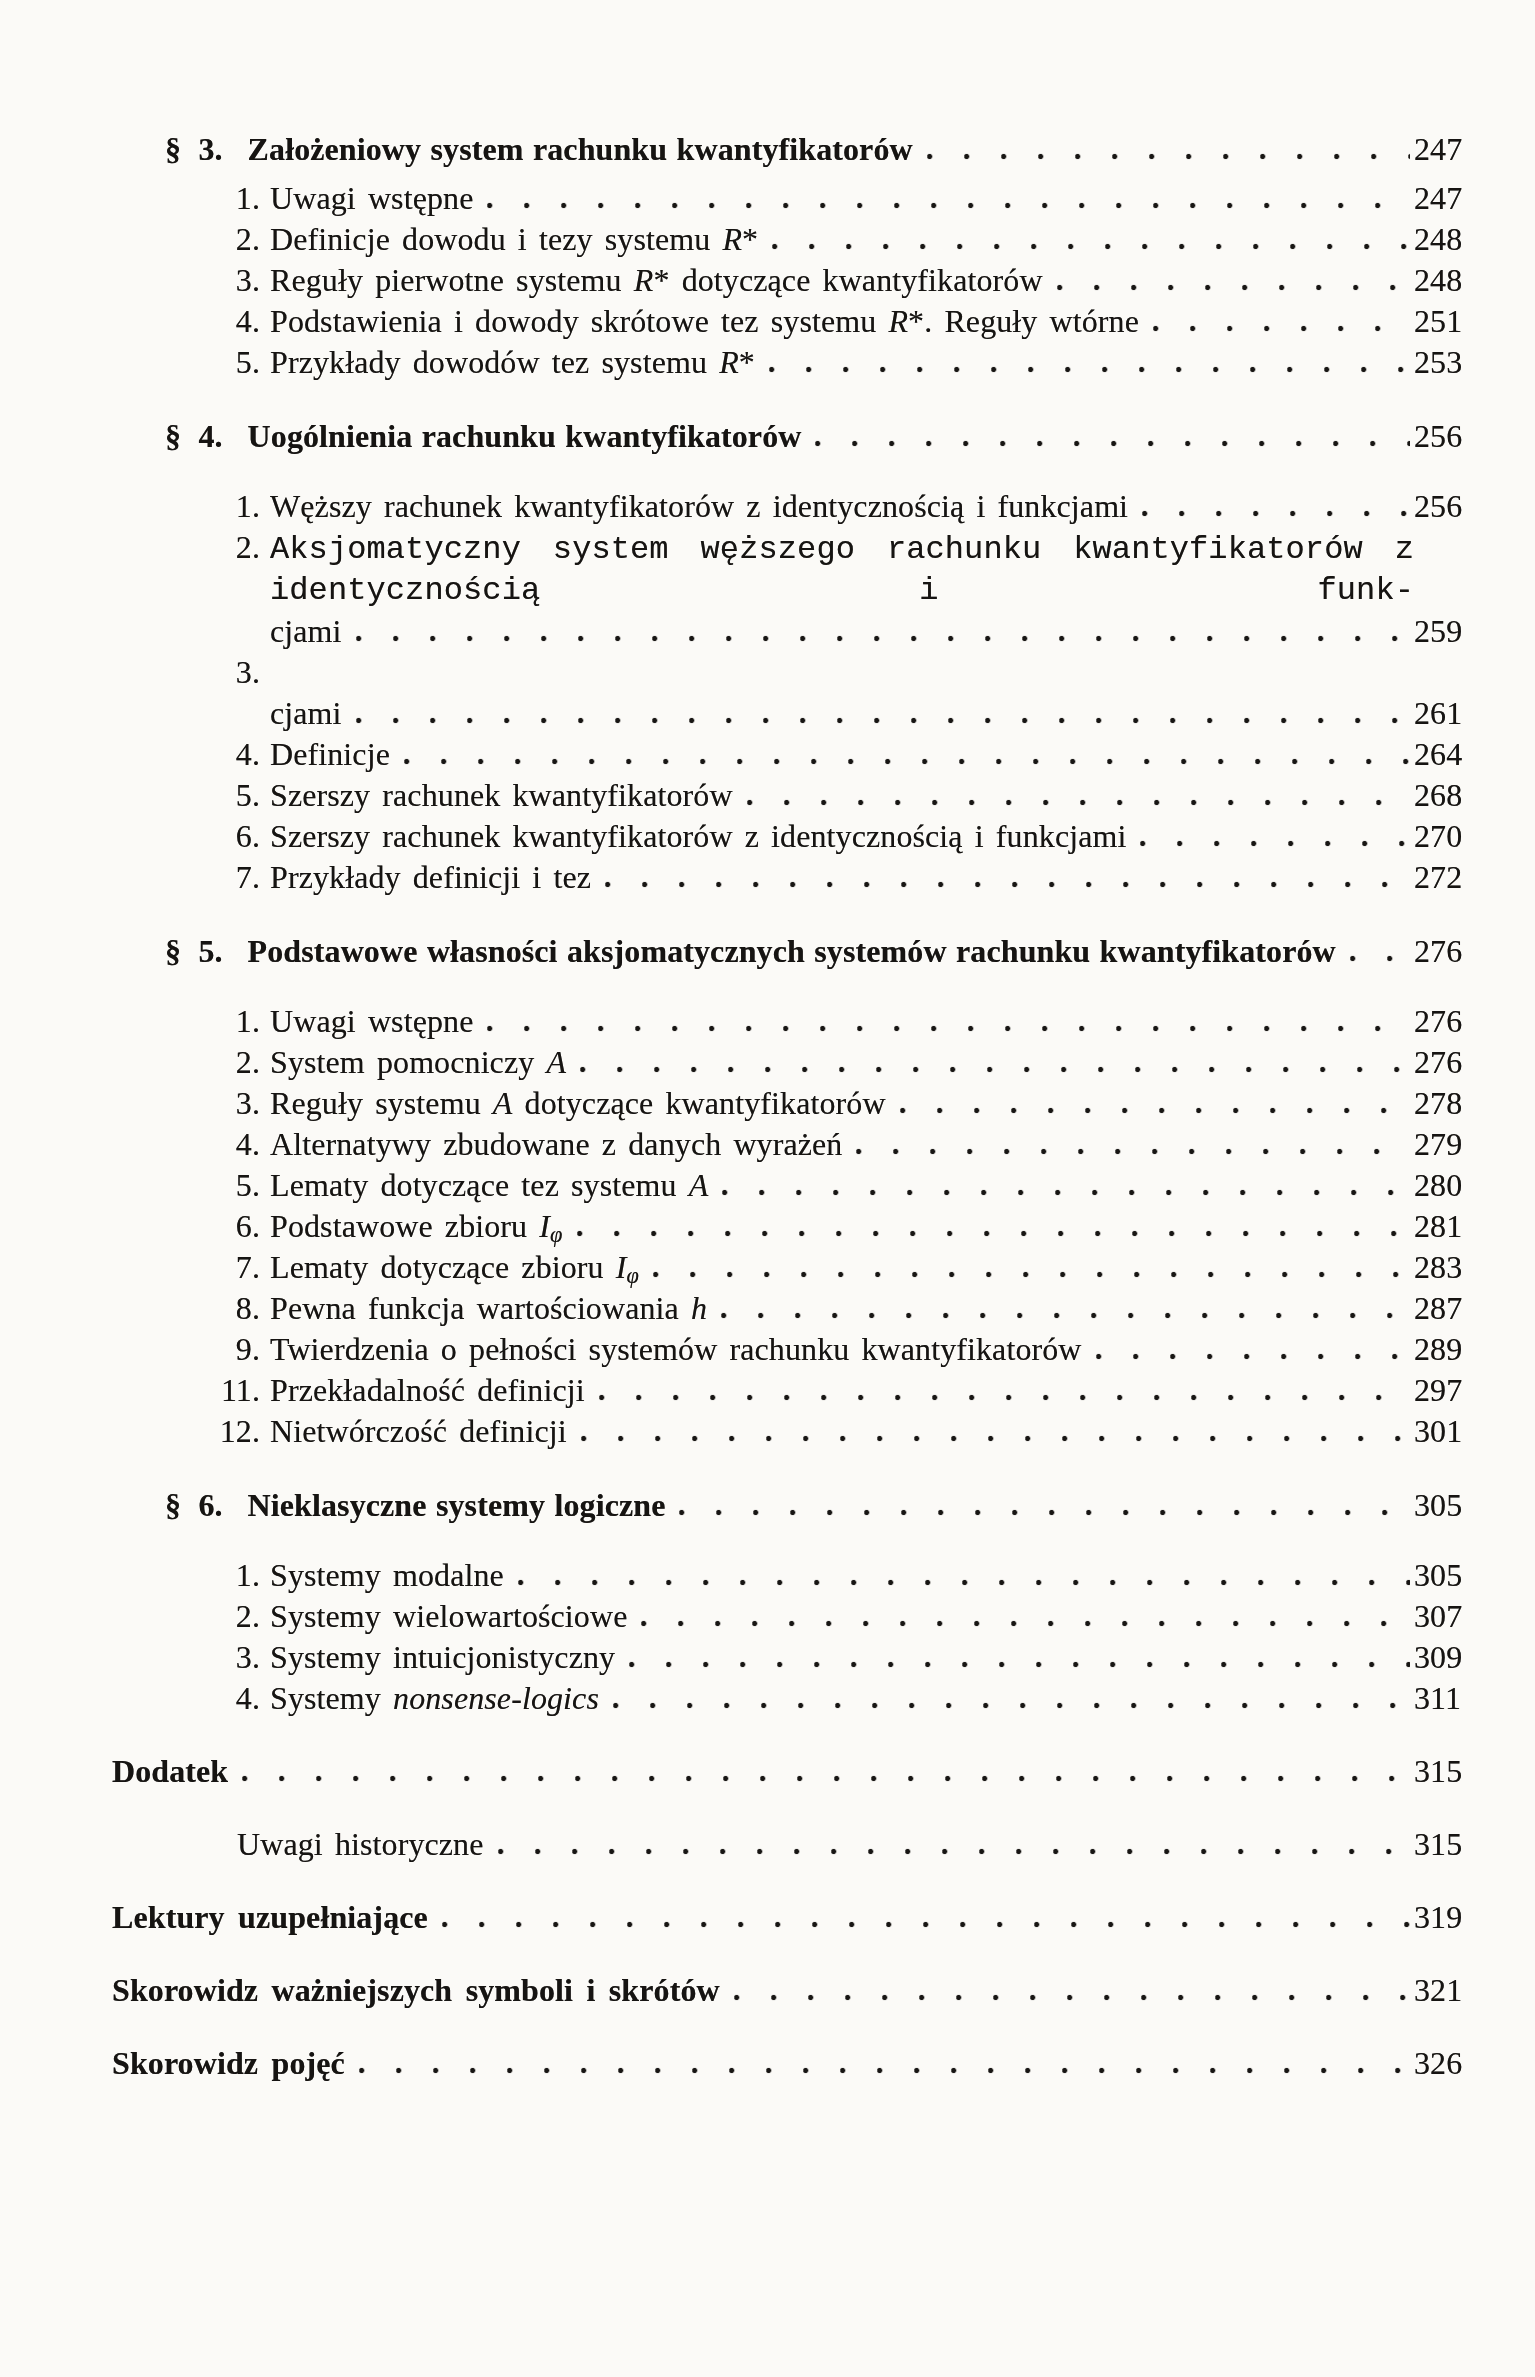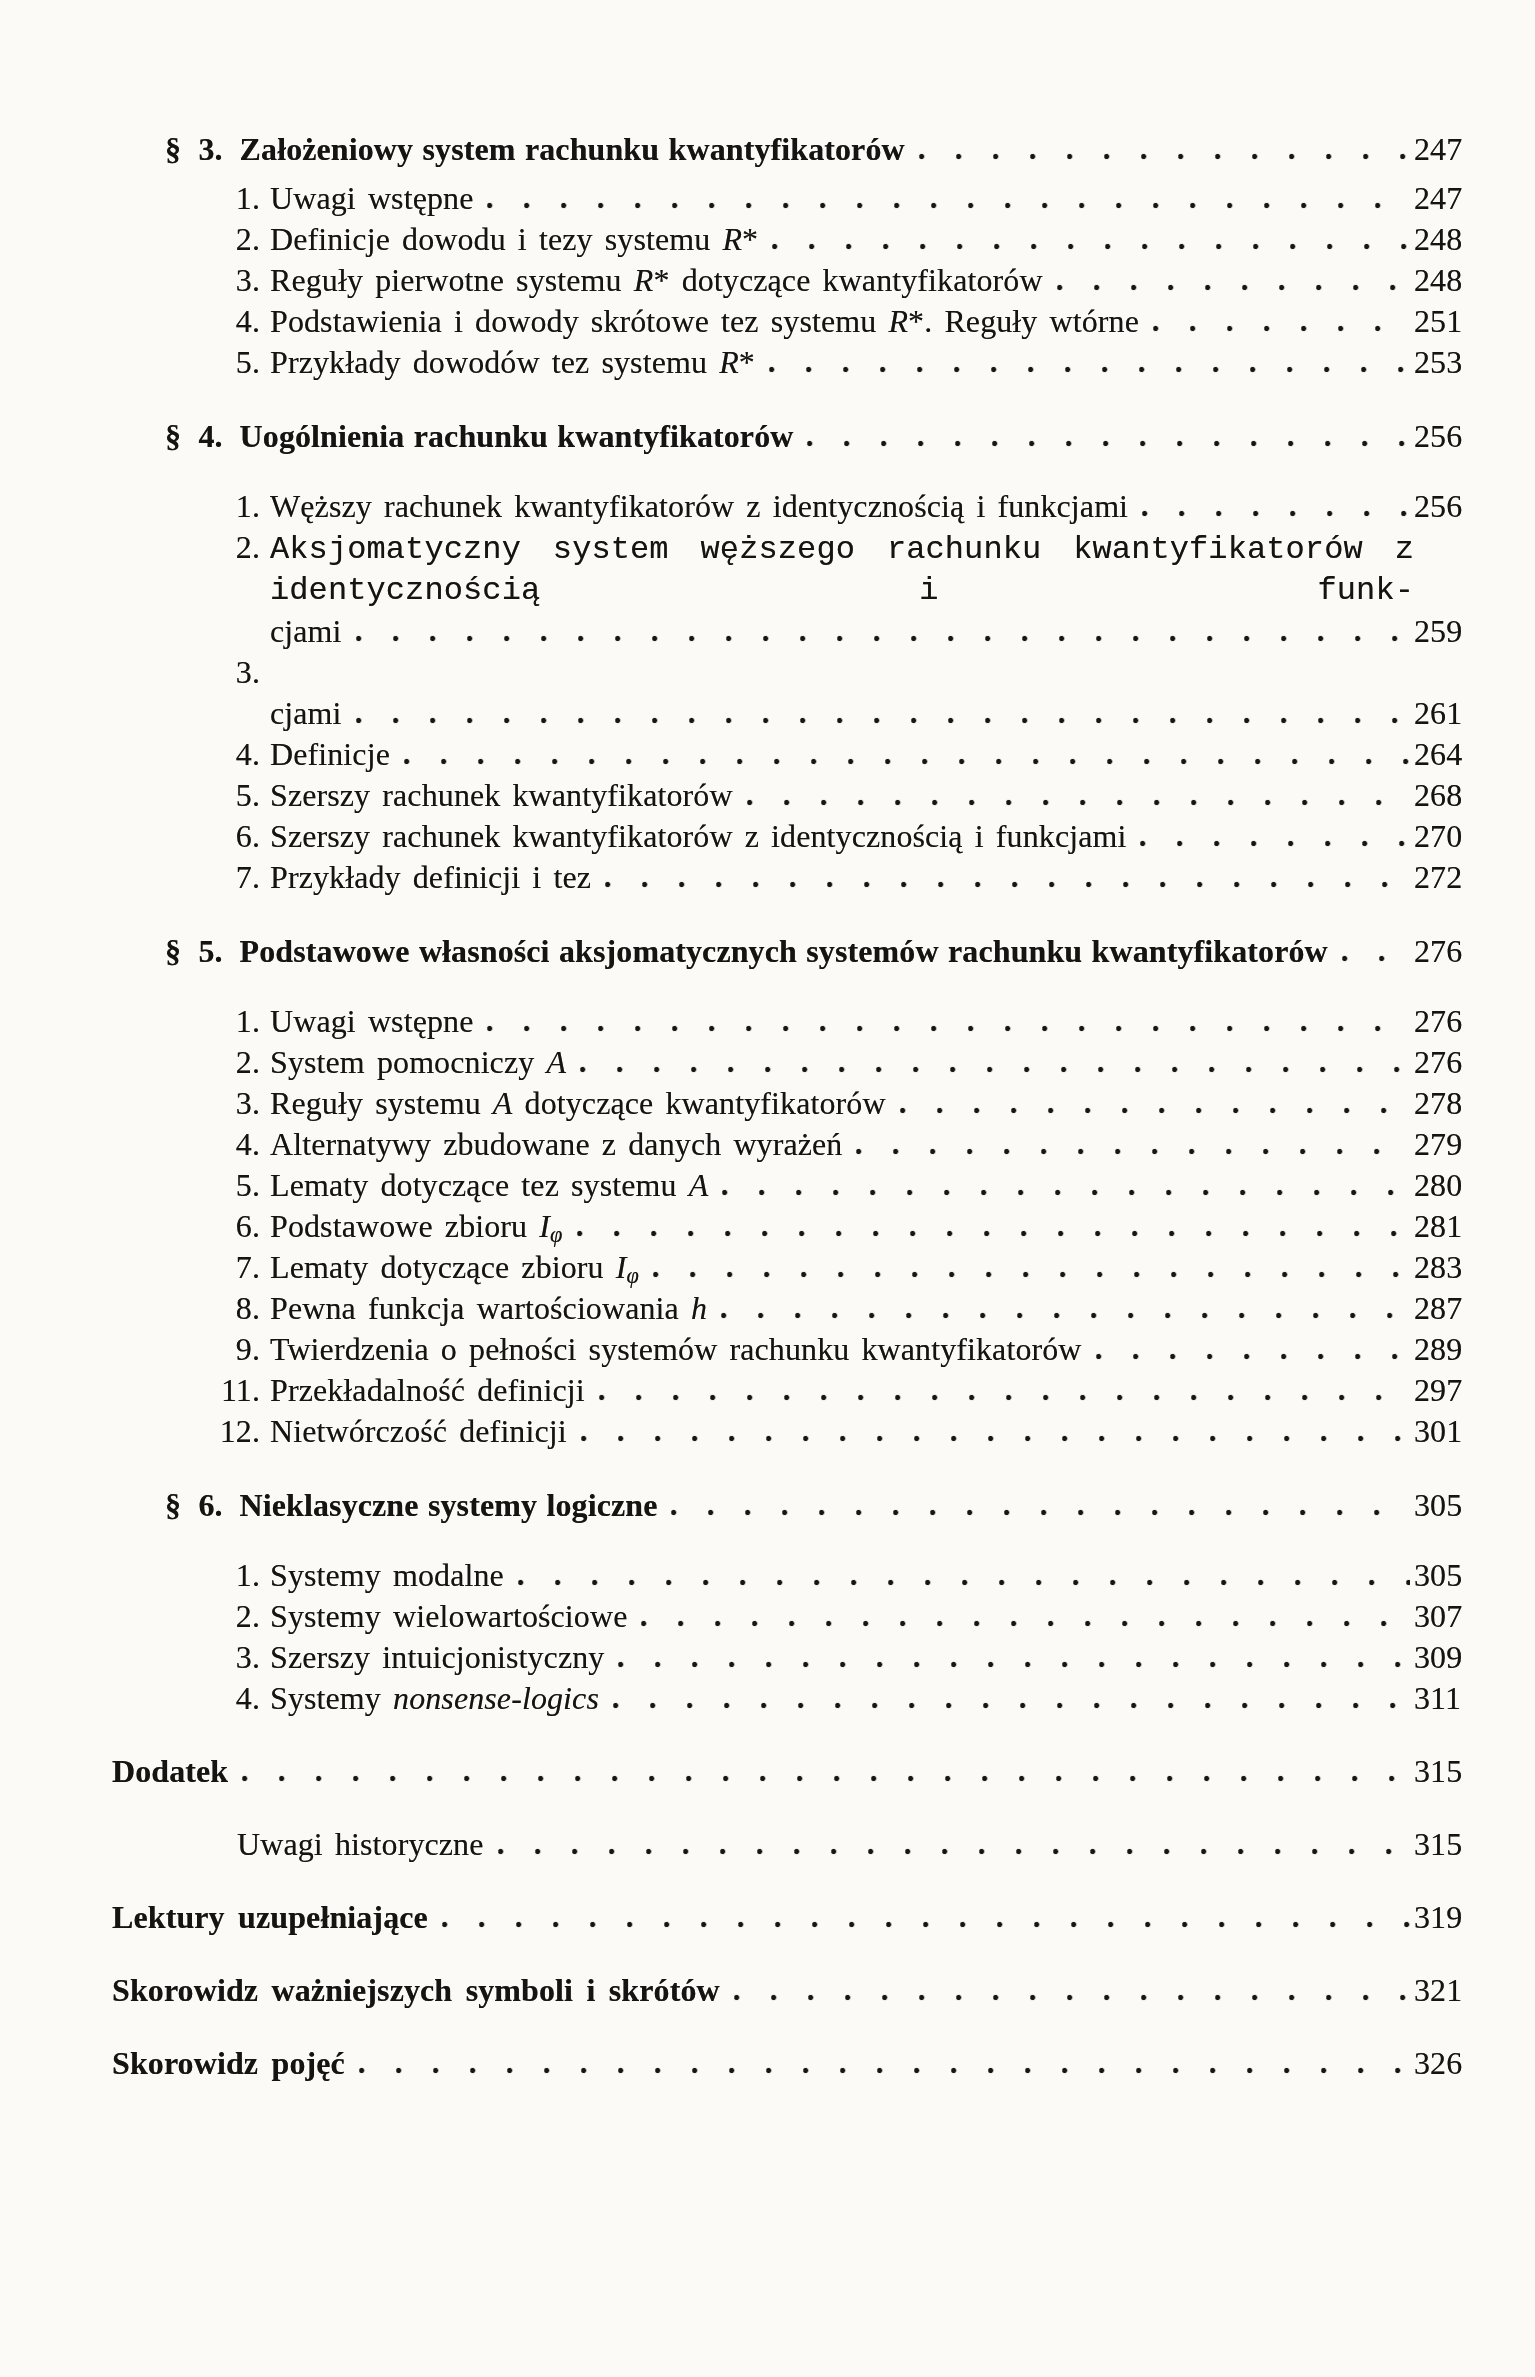--- a/index.html
+++ b/index.html
@@ -41,21 +41,21 @@
     margin-bottom: 8px;
   }
   .sec-marker {
     flex: none;
     padding-left: 53px;
     word-spacing: 9.2px;
     white-space: nowrap;
   }
   .sec-title {
     flex: none;
-    margin-left: 17px;
+    margin-left: 25px;
     white-space: nowrap;
     word-spacing: 1.3px;
   }
   .num {
     flex: none;
     width: 148px;
     padding-right: 10px;
     text-align: right;
   }
   .label {
@@ -286,21 +286,21 @@
       <span class="page">305</span>
     </div>
     <div class="row item">
       <span class="num">2.</span>
       <span class="label"><span>Systemy wielowartościowe</span></span>
       <span class="dots"></span>
       <span class="page">307</span>
     </div>
     <div class="row item">
       <span class="num">3.</span>
-      <span class="label"><span>Szerszy intuicjonistyczny</span></span>
+      <span class="label"><span>Systemy intuicjonistyczny</span></span>
       <span class="dots"></span>
       <span class="page">309</span>
     </div>
     <div class="row item">
       <span class="num">4.</span>
       <span class="label"><span>Systemy </span><span class="it">nonsense-logics</span></span>
       <span class="dots"></span>
       <span class="page">311</span>
     </div>
     <div class="row tail bold">

